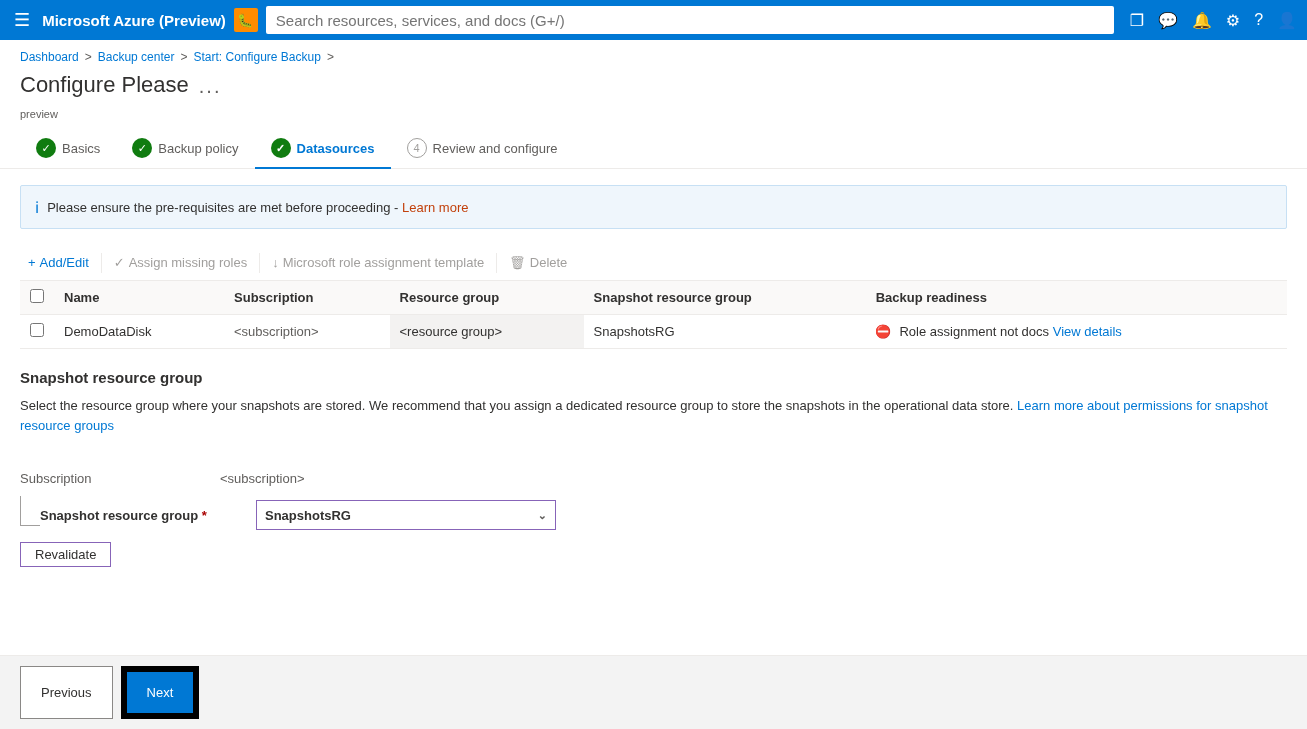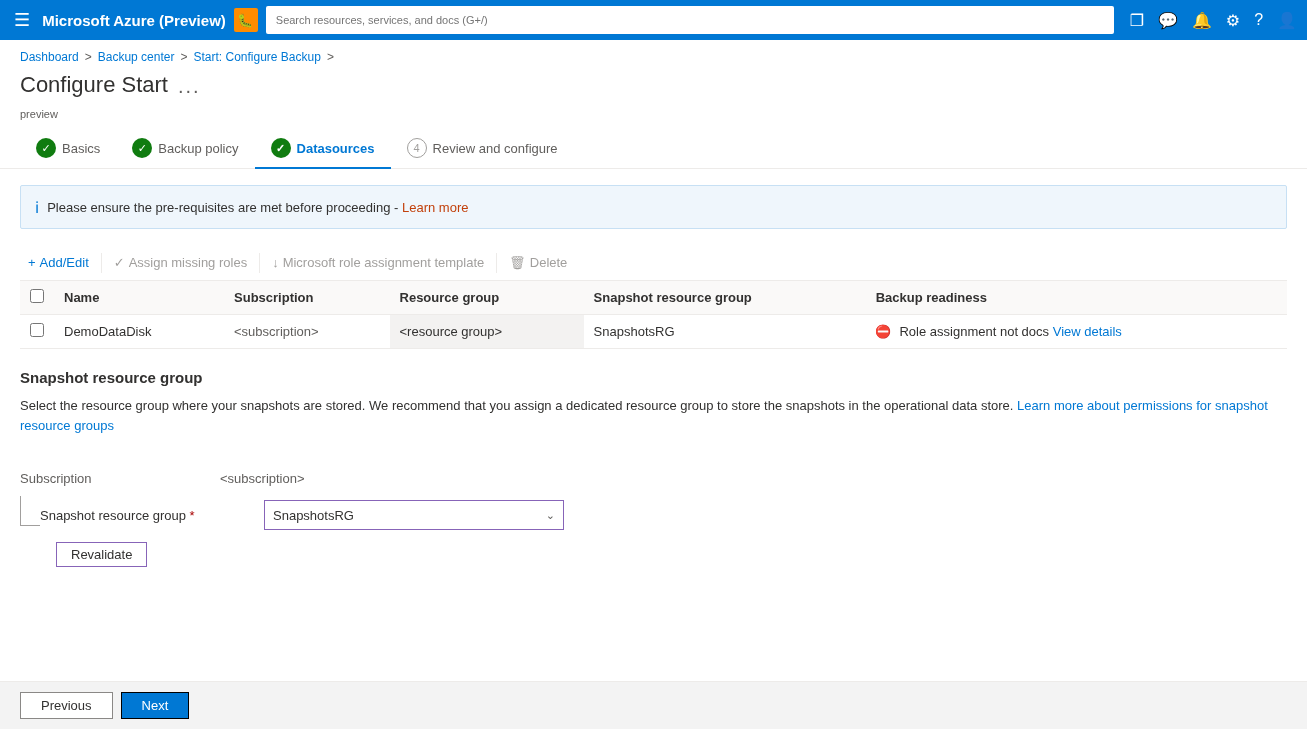--- a/index.html
+++ b/index.html
@@ -13,21 +13,21 @@
     }
     .topbar-hamburger { font-size: 18px; cursor: pointer; padding: 4px; }
     .topbar-title { font-size: 15px; font-weight: 700; flex: 0 0 auto; }
     .topbar-bug-icon {
       background: #ff8c00; width: 24px; height: 24px;
       display: flex; align-items: center; justify-content: center;
       border-radius: 2px; font-size: 13px;
     }
     .topbar-search {
       flex: 1; height: 28px; border: none; border-radius: 2px;
-      padding: 0 10px; font-size: 11px; outline: none; color: #333;
+      padding: 0 10px; font-size: 15px; outline: none; color: #333;
     }
     .topbar-icons { display: flex; align-items: center; gap: 14px; margin-left: 8px; }
     .topbar-icon { color: white; font-size: 16px; cursor: pointer; }
 
     
     .page-wrapper { background: white; min-height: calc(729px - 40px); display: flex; flex-direction: column; }
 
     
     .breadcrumb {
       padding: 10px 20px 4px; display: flex; align-items: center; gap: 6px;
@@ -140,21 +140,21 @@
     
     .page-footer {
       background: #f3f3f3; border-top: 1px solid #edebe9;
       padding: 10px 20px; display: flex; gap: 8px;
     }
     .btn-prev {
       padding: 5px 20px; background: white; border: 1px solid #8a8886;
       color: #323130; cursor: pointer; font-size: 13px;
     }
     .btn-next {
-      padding: 5px 20px; background: #0078d4; border: 1px solid #000000;
+      padding: 13px 20px; background: #0078d4; border: 6px solid #000000;
       color: white; cursor: pointer; font-size: 13px;
     }
 
     .subscription-placeholder { color: #605e5c; font-style: normal; }
   </style>
 </head>
 <body>
 
 <div class="topbar">
   <span class="topbar-hamburger">☰</span>
@@ -176,21 +176,21 @@
   <div class="breadcrumb">
     <a>Dashboard</a>
     <span class="breadcrumb-sep">&gt;</span>
     <a>Backup center</a>
     <span class="breadcrumb-sep">&gt;</span>
     <a>Start: Configure Backup</a>
     <span class="breadcrumb-sep">&gt;</span>
   </div>
 
   <div class="page-header">
-    <h1 class="page-title">Configure Start</h1>
+    <h1 class="page-title">Configure Please</h1>
     <span class="page-more">...</span>
   </div>
   <div class="page-preview">preview</div>
 
   <div class="wizard-tabs">
     <div class="wizard-tab">
       <div class="check-circle">✓</div>
       <span>Basics</span>
     </div>
     <div class="wizard-tab">
@@ -285,33 +285,33 @@
         <a> <span>Learn more about permissions for snapshot resource groups</span></a>
       </div>
 
       <div class="form-row">
         <span class="form-label">Subscription</span>
         <span class="form-value subscription-placeholder">&lt;subscription&gt;</span>
       </div>
 
       <div style="display:flex; align-items:flex-start; margin-bottom:8px;">
         <div style="width:20px; border-left:1px solid #a19f9d; border-bottom:1px solid #a19f9d; height:30px; margin-right:0; flex-shrink:0; margin-top:0;"></div>
-        <div style="display:flex; align-items:center; gap:24px; margin-top:4px;">
+        <div style="display:flex; align-items:center; gap:16px; margin-top:4px;font-weight:bold;">
           <span class="field-label">
             <span>Snapshot resource group</span>
             <span style="color:#a80000;"> *</span>
           </span>
           <div class="dropdown-field">
             <span class="dropdown-text">SnapshotsRG</span>
             <span class="dropdown-arrow">⌄</span>
           </div>
         </div>
       </div>
 
-      <div style="margin-left:36px; margin-top:4px;">
+      <div style="margin-top:4px;">
         <button class="revalidate-btn">
           <span>Revalidate</span>
         </button>
       </div>
     </div>
   </div>
 
   <div class="page-footer">
     <button class="btn-prev">Previous</button>
     <button class="btn-next">Next</button>

